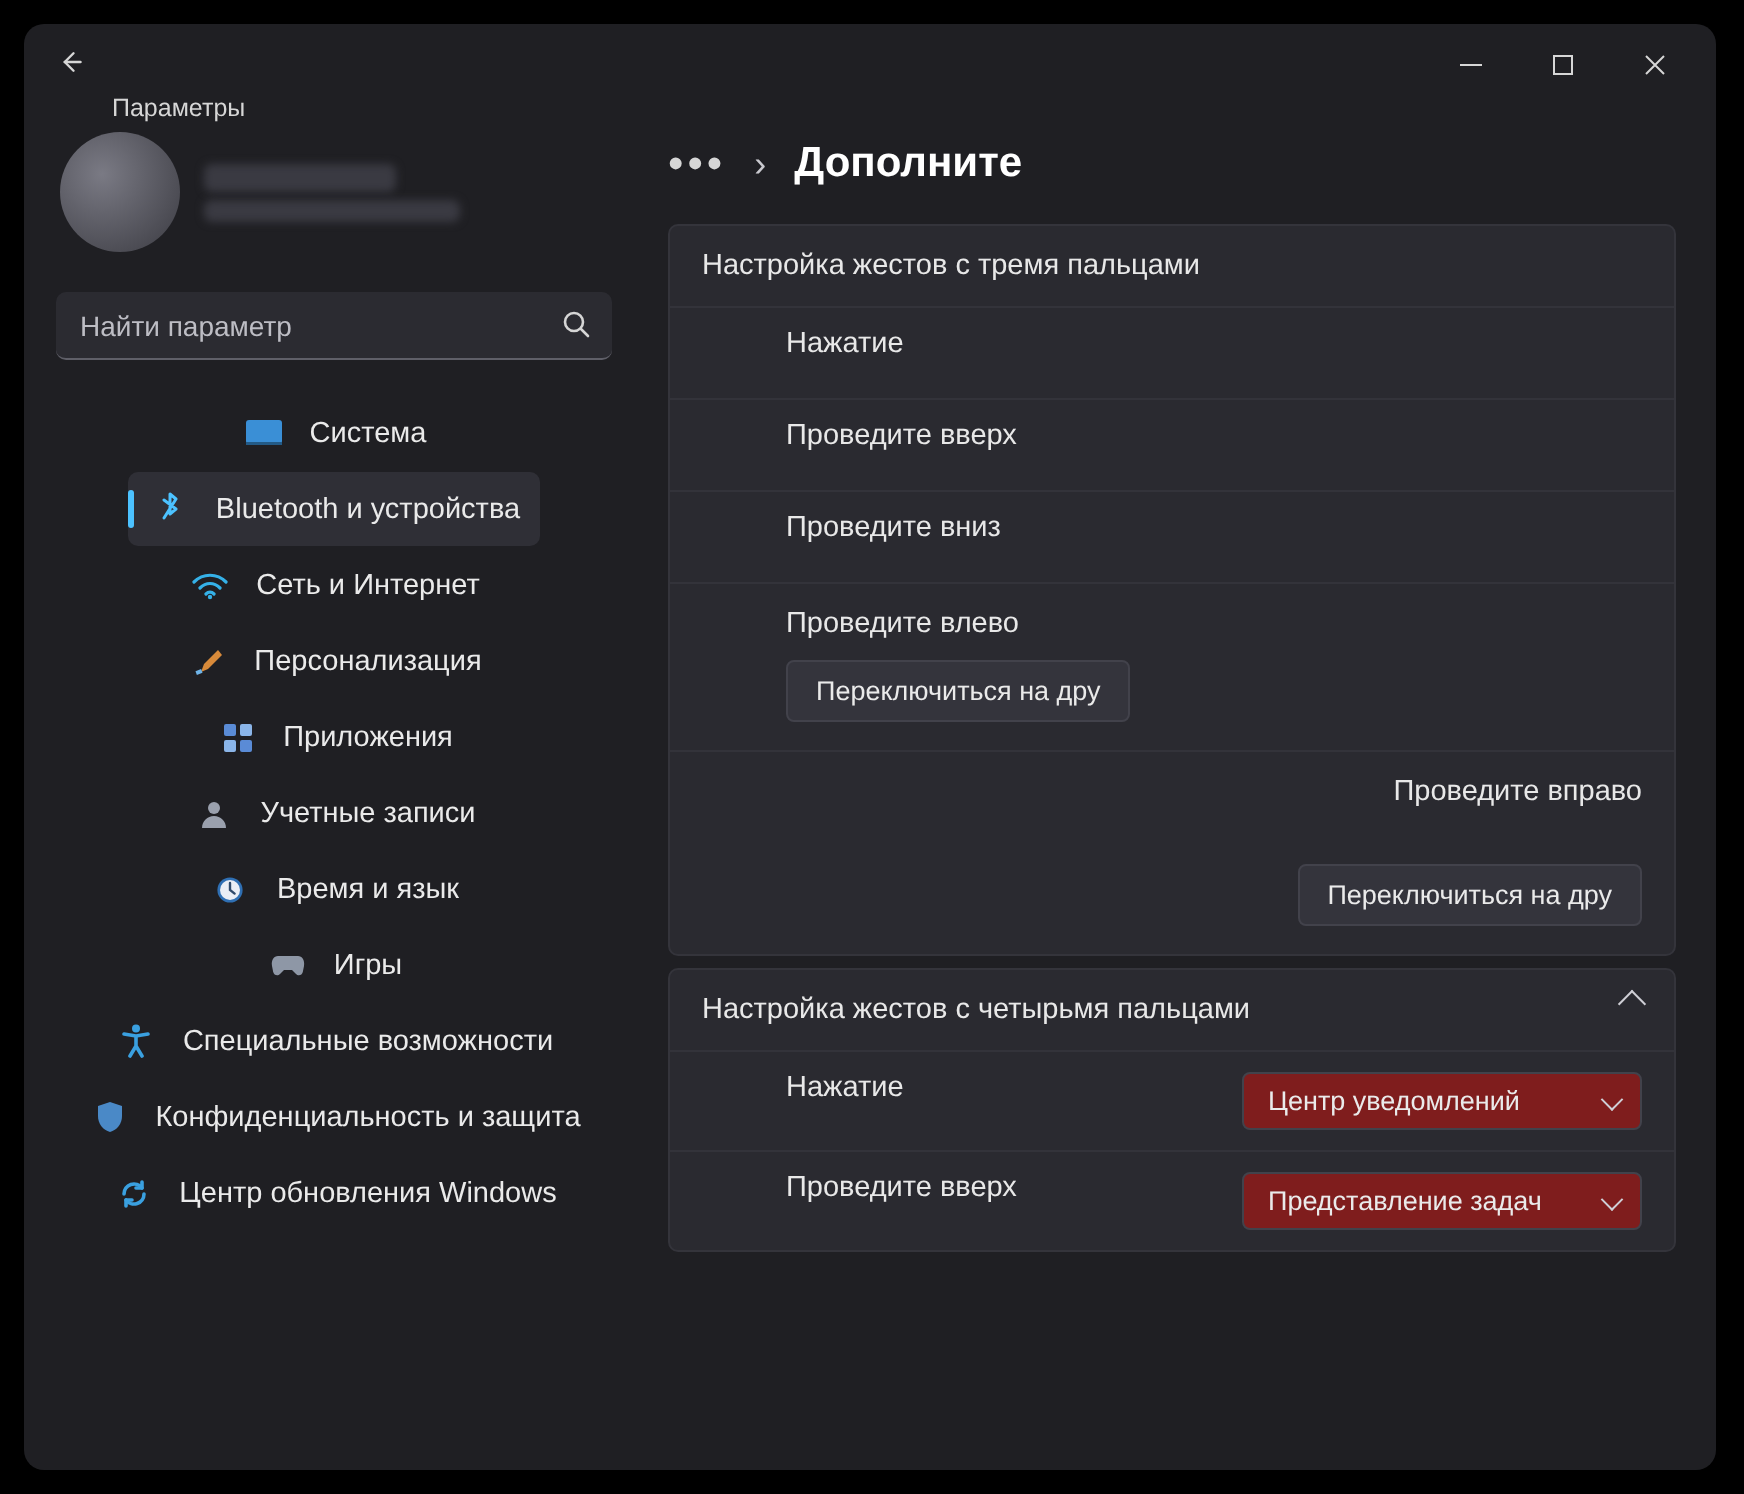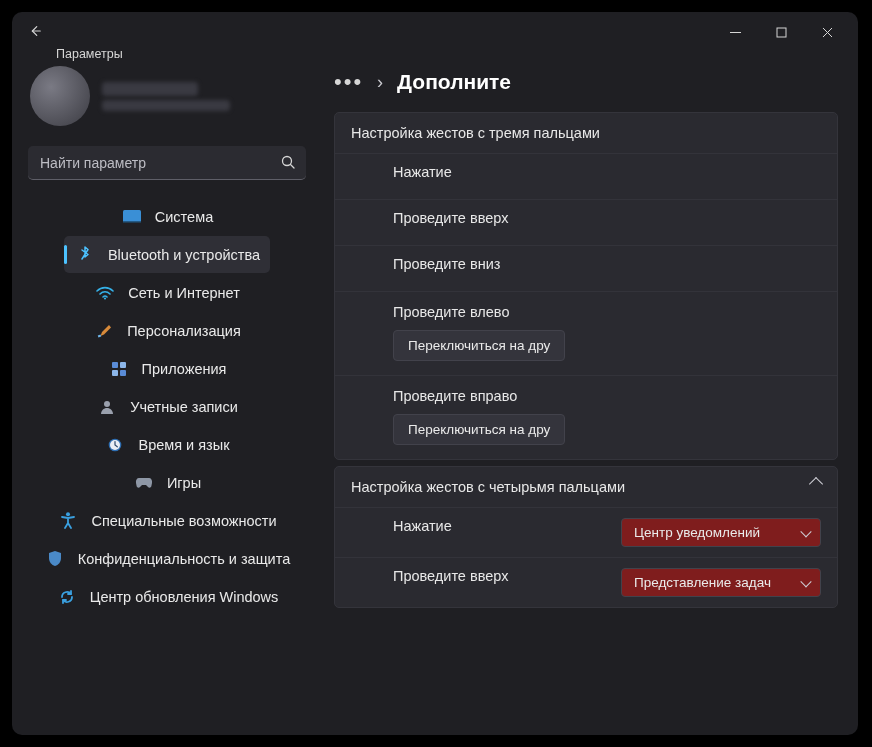--- a/index.html
+++ b/index.html
@@ -211,21 +211,21 @@
         <div class="row noval">
             <span>Проведите вверх</span>
           </div>
         <div class="row noval">
             <span>Проведите вниз</span>
           </div>
         <div class="row" style="flex-direction:column; align-items:flex-start; gap:10px; padding-top:12px; padding-bottom:14px;">
           <span>Проведите влево</span>
           <button class="rowbtn">Переключиться на дру</button>
         </div>
-        <div class="row" style="flex-direction:column; align-items:flex-start; gap:10px; padding-top:12px; padding-bottom:14px;">
+        <div class="row" style="flex-direction:column; align-items:flex-end; gap:28px; padding-top:12px; padding-bottom:14px;">
           <span>Проведите вправо</span>
           <button class="rowbtn">Переключиться на дру</button>
         </div>
       </div>
 
       <div class="section">
         <div class="sechead">
           <span>Настройка жестов с четырьмя пальцами</span>
           <span class="chevup"></span>
         </div>

